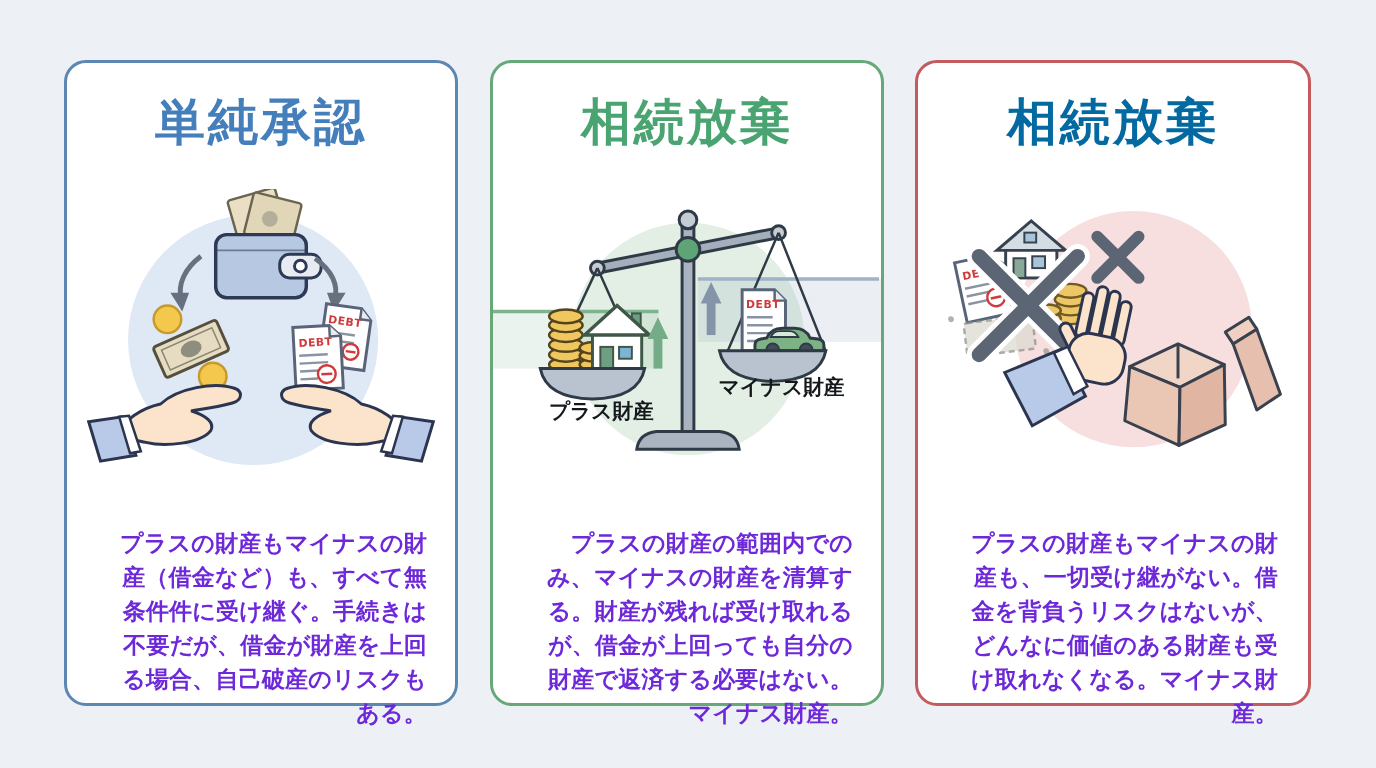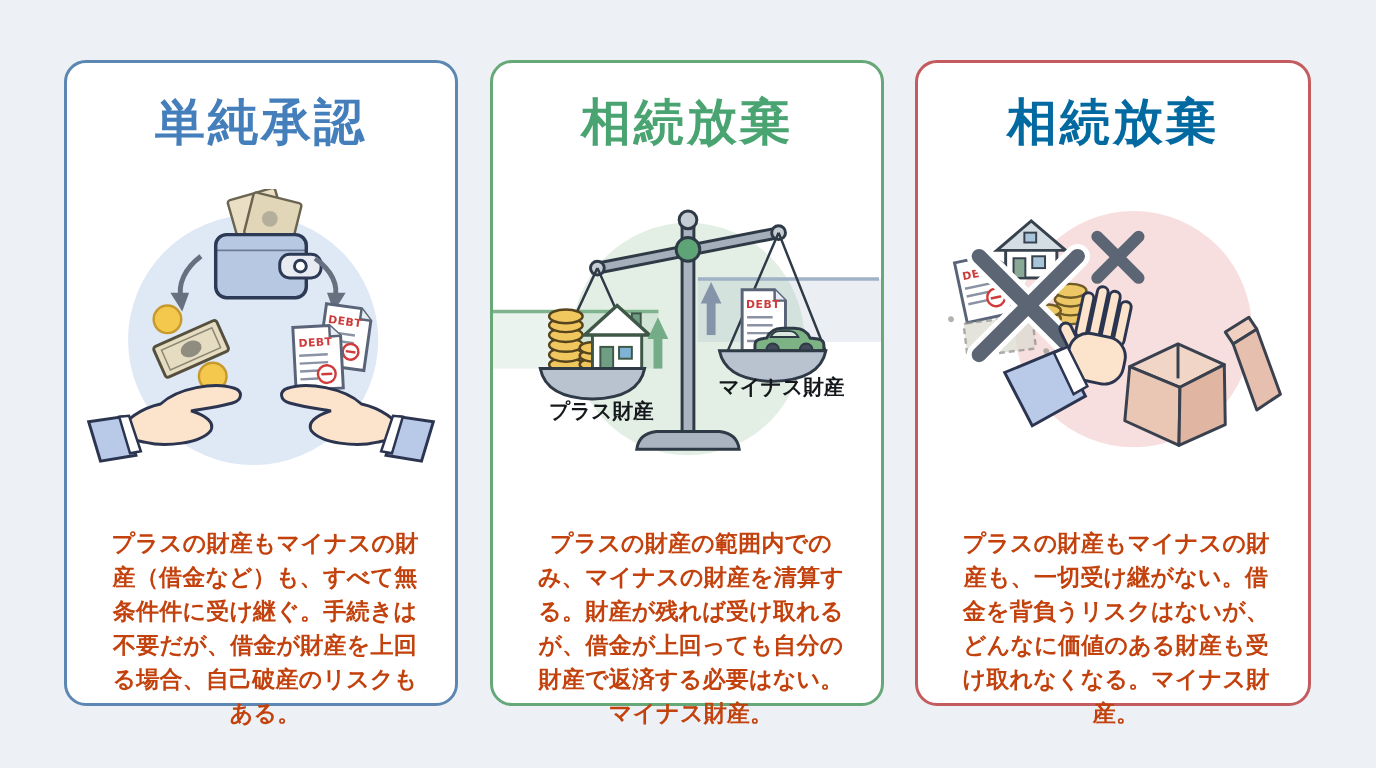--- a/index.html
+++ b/index.html
@@ -21,22 +21,22 @@
     font-size:50px;font-weight:800;letter-spacing:3px;line-height:62px;margin:0;
   }
   .card-1 .card-title{color:#447fbc;}
   .card-2 .card-title{color:#4aa472;}
   .card-3 .card-title{color:#0369a1;}
   .illu{
     position:absolute;top:126px;left:0;width:100%;height:302px;display:block;
   }
   .card-text{
     position:absolute;top:440px;left:36px;width:324px;
-    font-size:23px;line-height:34px;font-weight:700;color:#c2410c;
-    letter-spacing:0.2px;text-align:center;
+    font-size:23px;line-height:34px;font-weight:700;color:#6d28d9;
+    letter-spacing:0.2px;text-align:right;
   }
   .illu-label{
     font-family:"DejaVu Sans","Liberation Sans",sans-serif;
     font-size:21px;font-weight:700;fill:#14181c;
   }
   .debt-text{
     font-family:"DejaVu Sans","Liberation Sans",sans-serif;
     font-size:11px;font-weight:800;fill:#cf3b3b;letter-spacing:0.5px;
   }
 </style>

